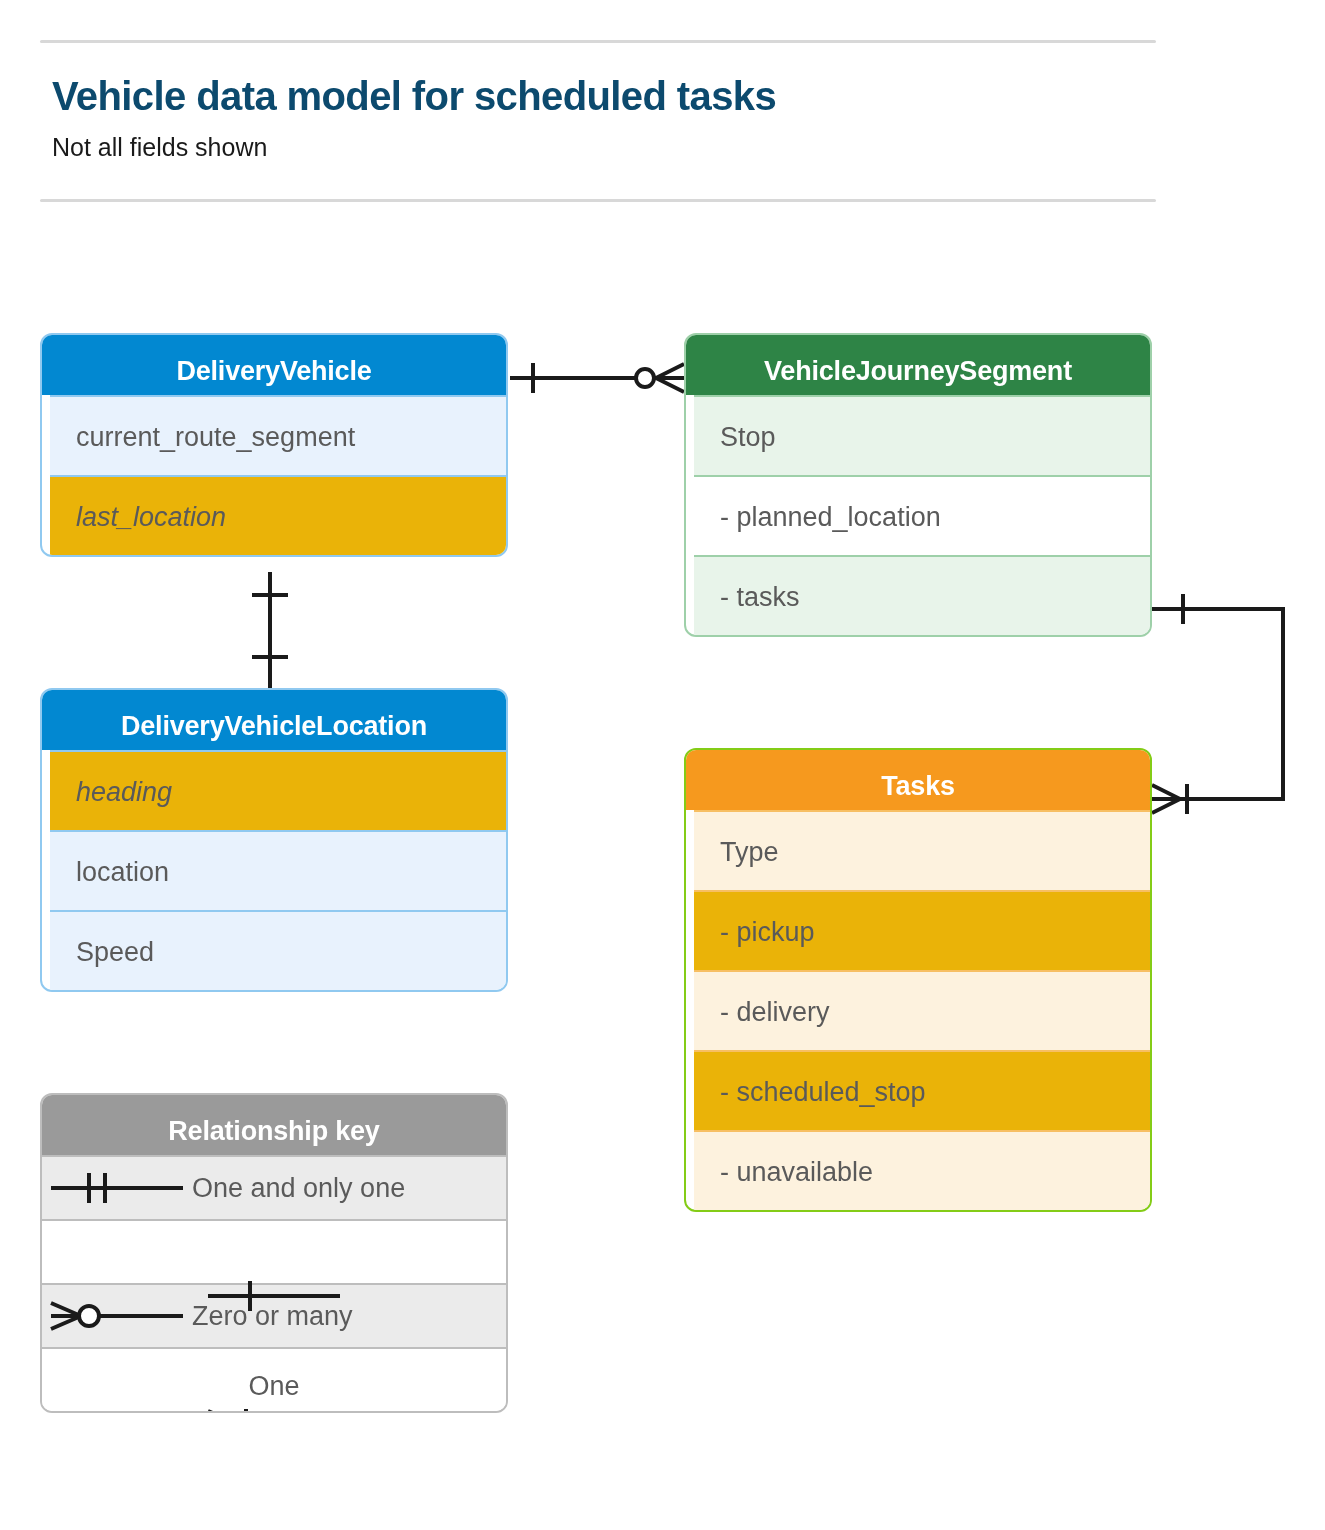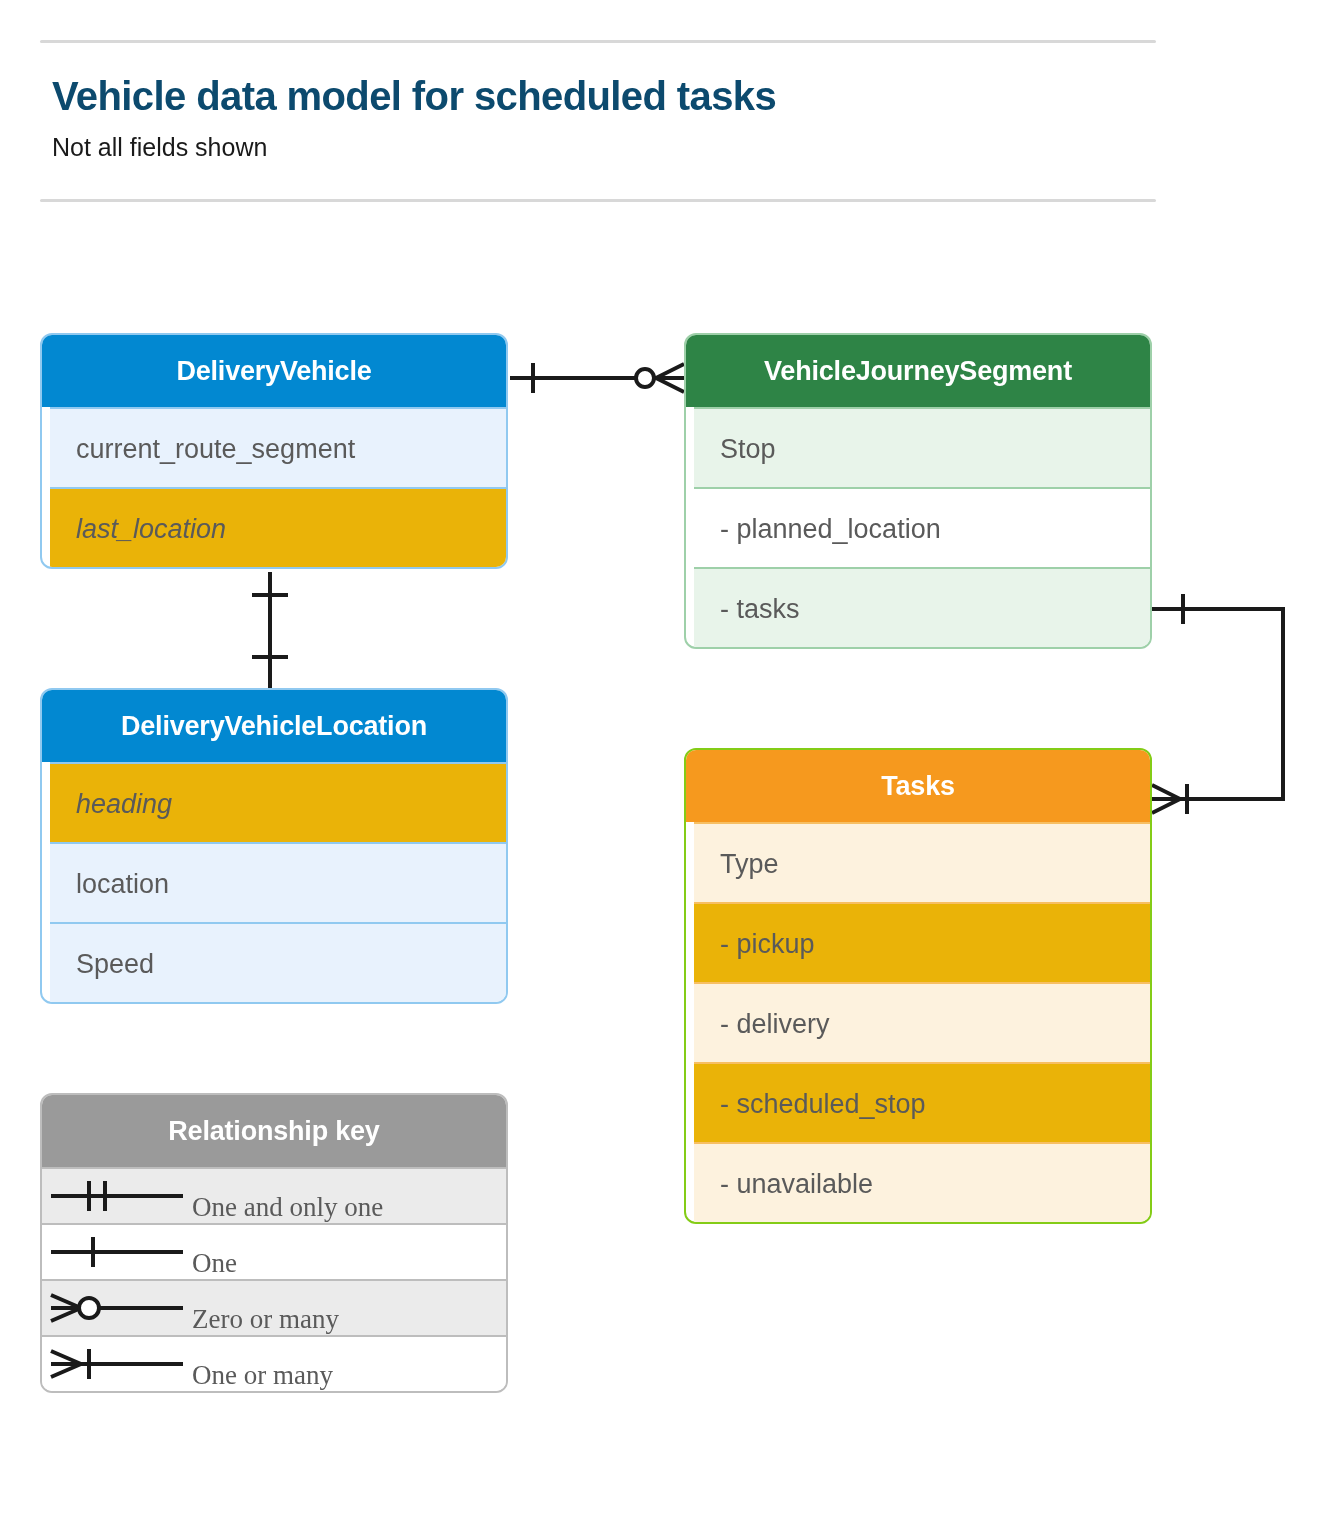--- a/index.html
+++ b/index.html
@@ -49,21 +49,21 @@
   }
 
   
   .entity {
     position: absolute;
     box-sizing: border-box;
     border-radius: 12px;
     overflow: hidden;
   }
   .entity-header {
-    height: 72px;
+    height: 60px;
     line-height: 72px;
     text-align: center;
     color: #ffffff;
     font-size: 27px;
     font-weight: bold;
     letter-spacing: -0.2px;
     white-space: nowrap;
   }
   .entity-row {
     height: 80px;
@@ -94,31 +94,30 @@
   .e-orange { border: 2px solid #84cc16; }
   .e-orange .entity-header { background: #f6991e; }
   .e-orange .entity-row { border-top: 2px solid #f7bf63; }
   .e-orange .entity-row.alt { background: #fdf2de; }
   .e-orange .entity-row.plain { background: #eab308; }
 
   
   .e-grey { border: 2px solid #bdbdbd; }
   .e-grey .entity-header { background: #9a9a9a; }
   .e-grey .legend-row {
-    height: 56px;
+    height: 64px;
     box-sizing: border-box;
     border-top: 2px solid #bdbdbd;
     display: flex;
-    align-items: flex-end;
+    align-items: center;
     font-size: 27px;
     color: #5a5a5a;
-    font-family: Liberation Serif, serif;
   }
   .e-grey .legend-row.alt { background: #ebebeb; }
-  .e-grey .legend-row.plain { background: #ffffff; }
+  .e-grey .legend-row.plain { background: #ffffff; flex-direction: column; }
   .legend-symbol {
     width: 150px;
     flex: 0 0 150px;
     height: 100%;
     display: flex;
     align-items: center;
     justify-content: center;
   }
   .legend-label { white-space: nowrap; }
 

